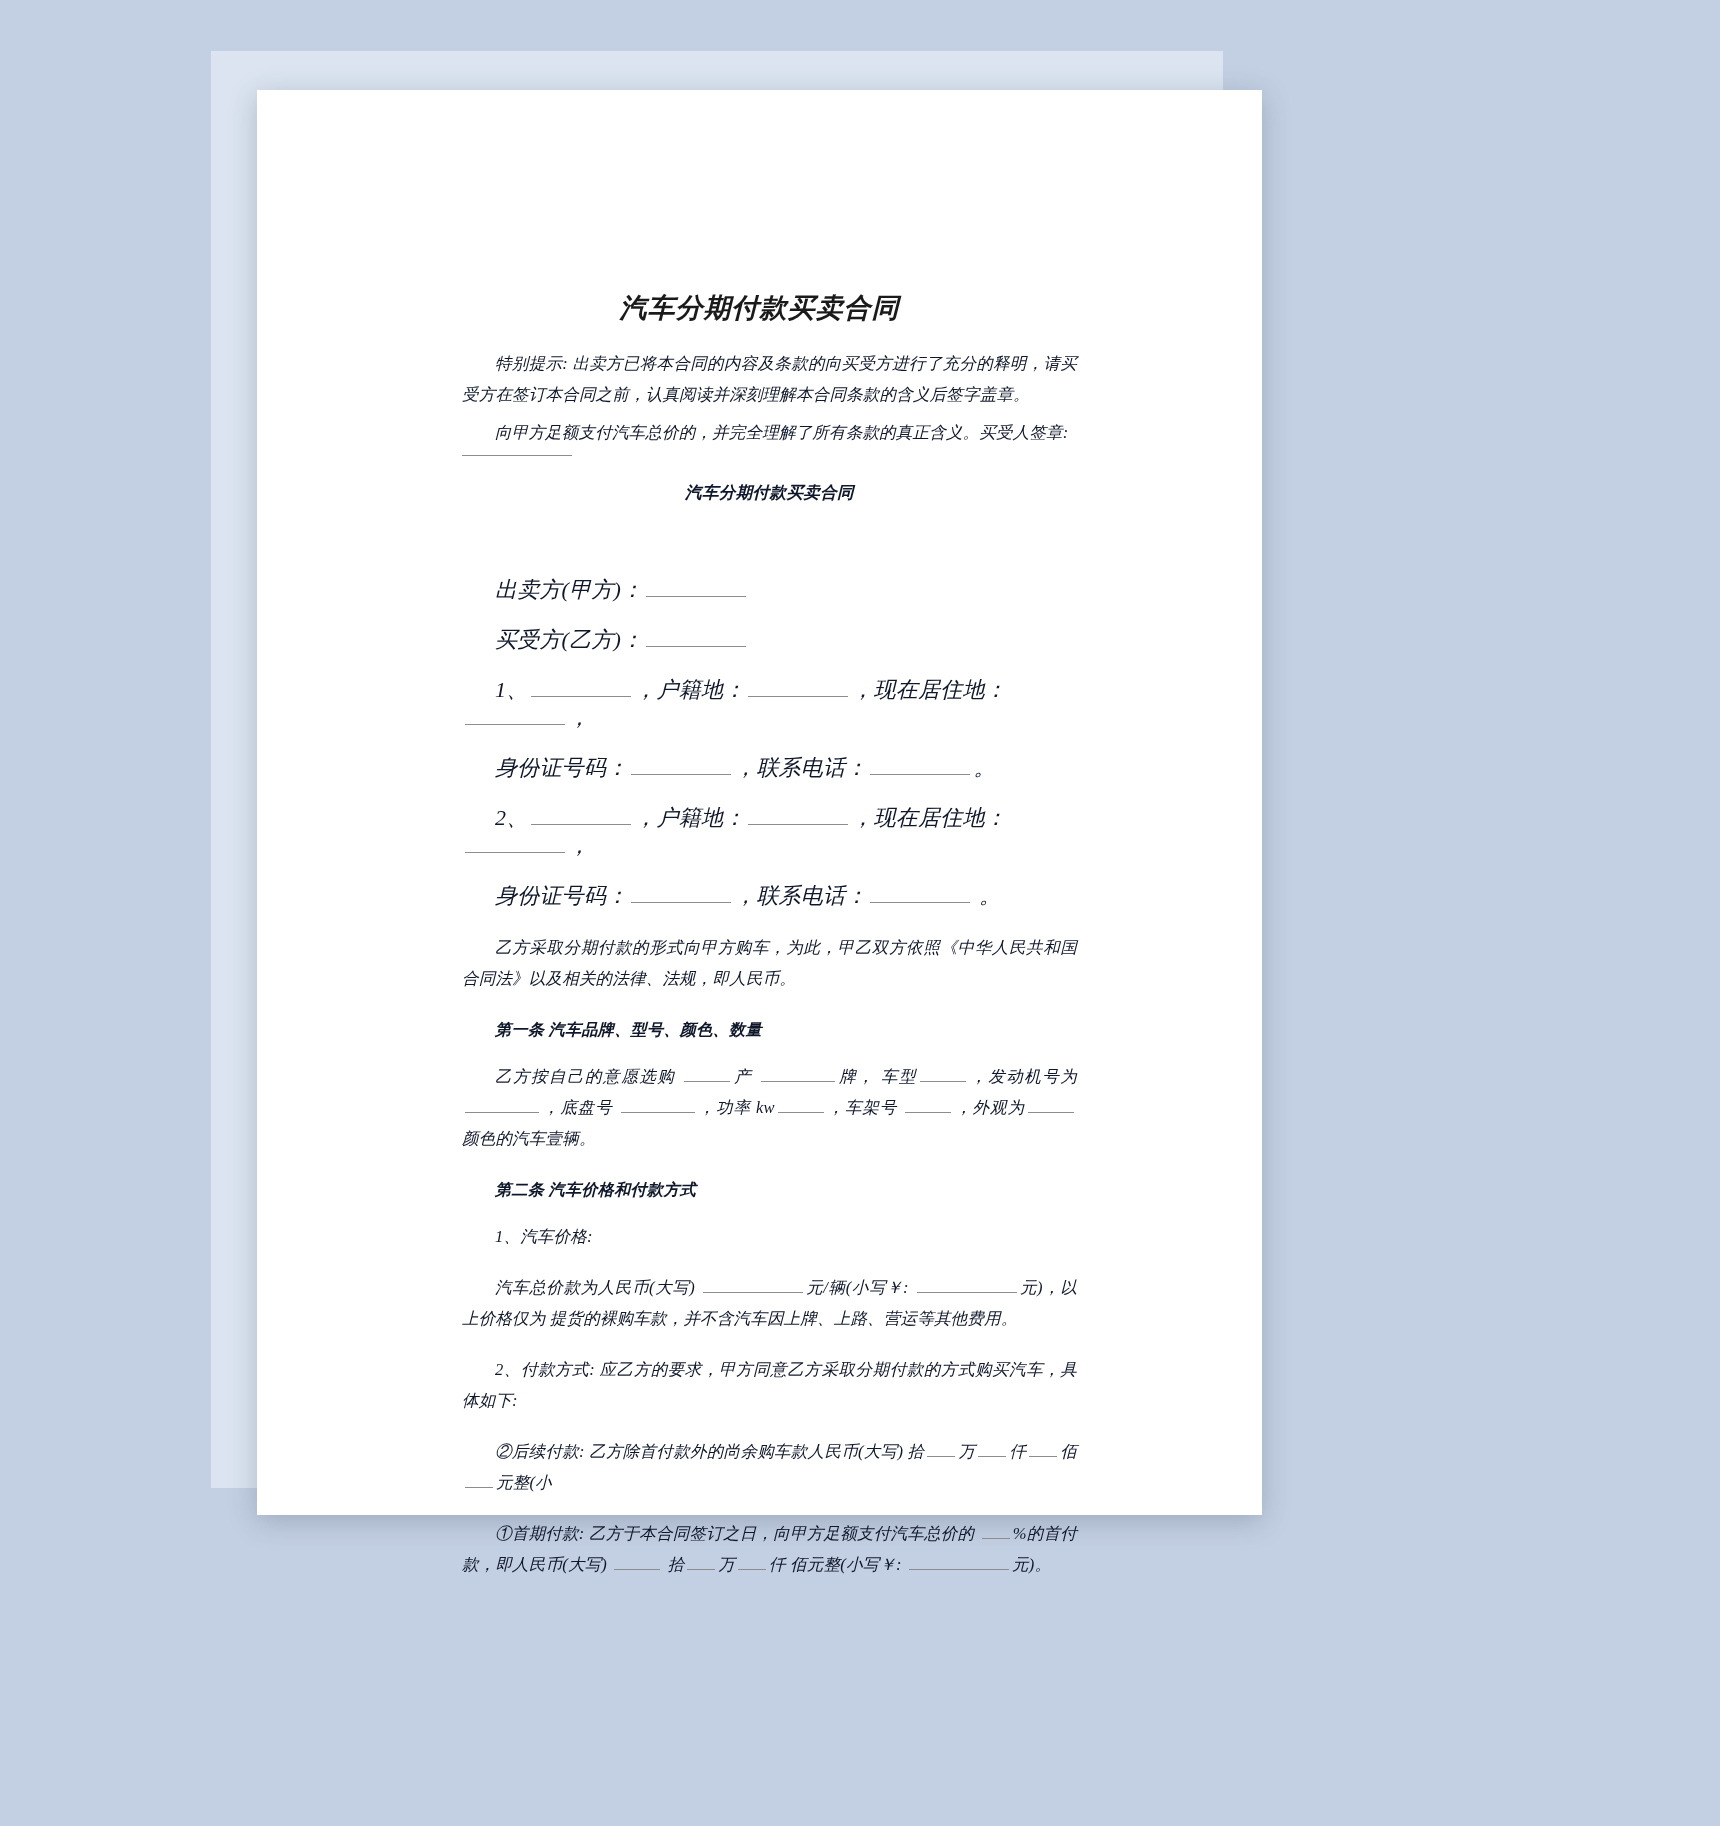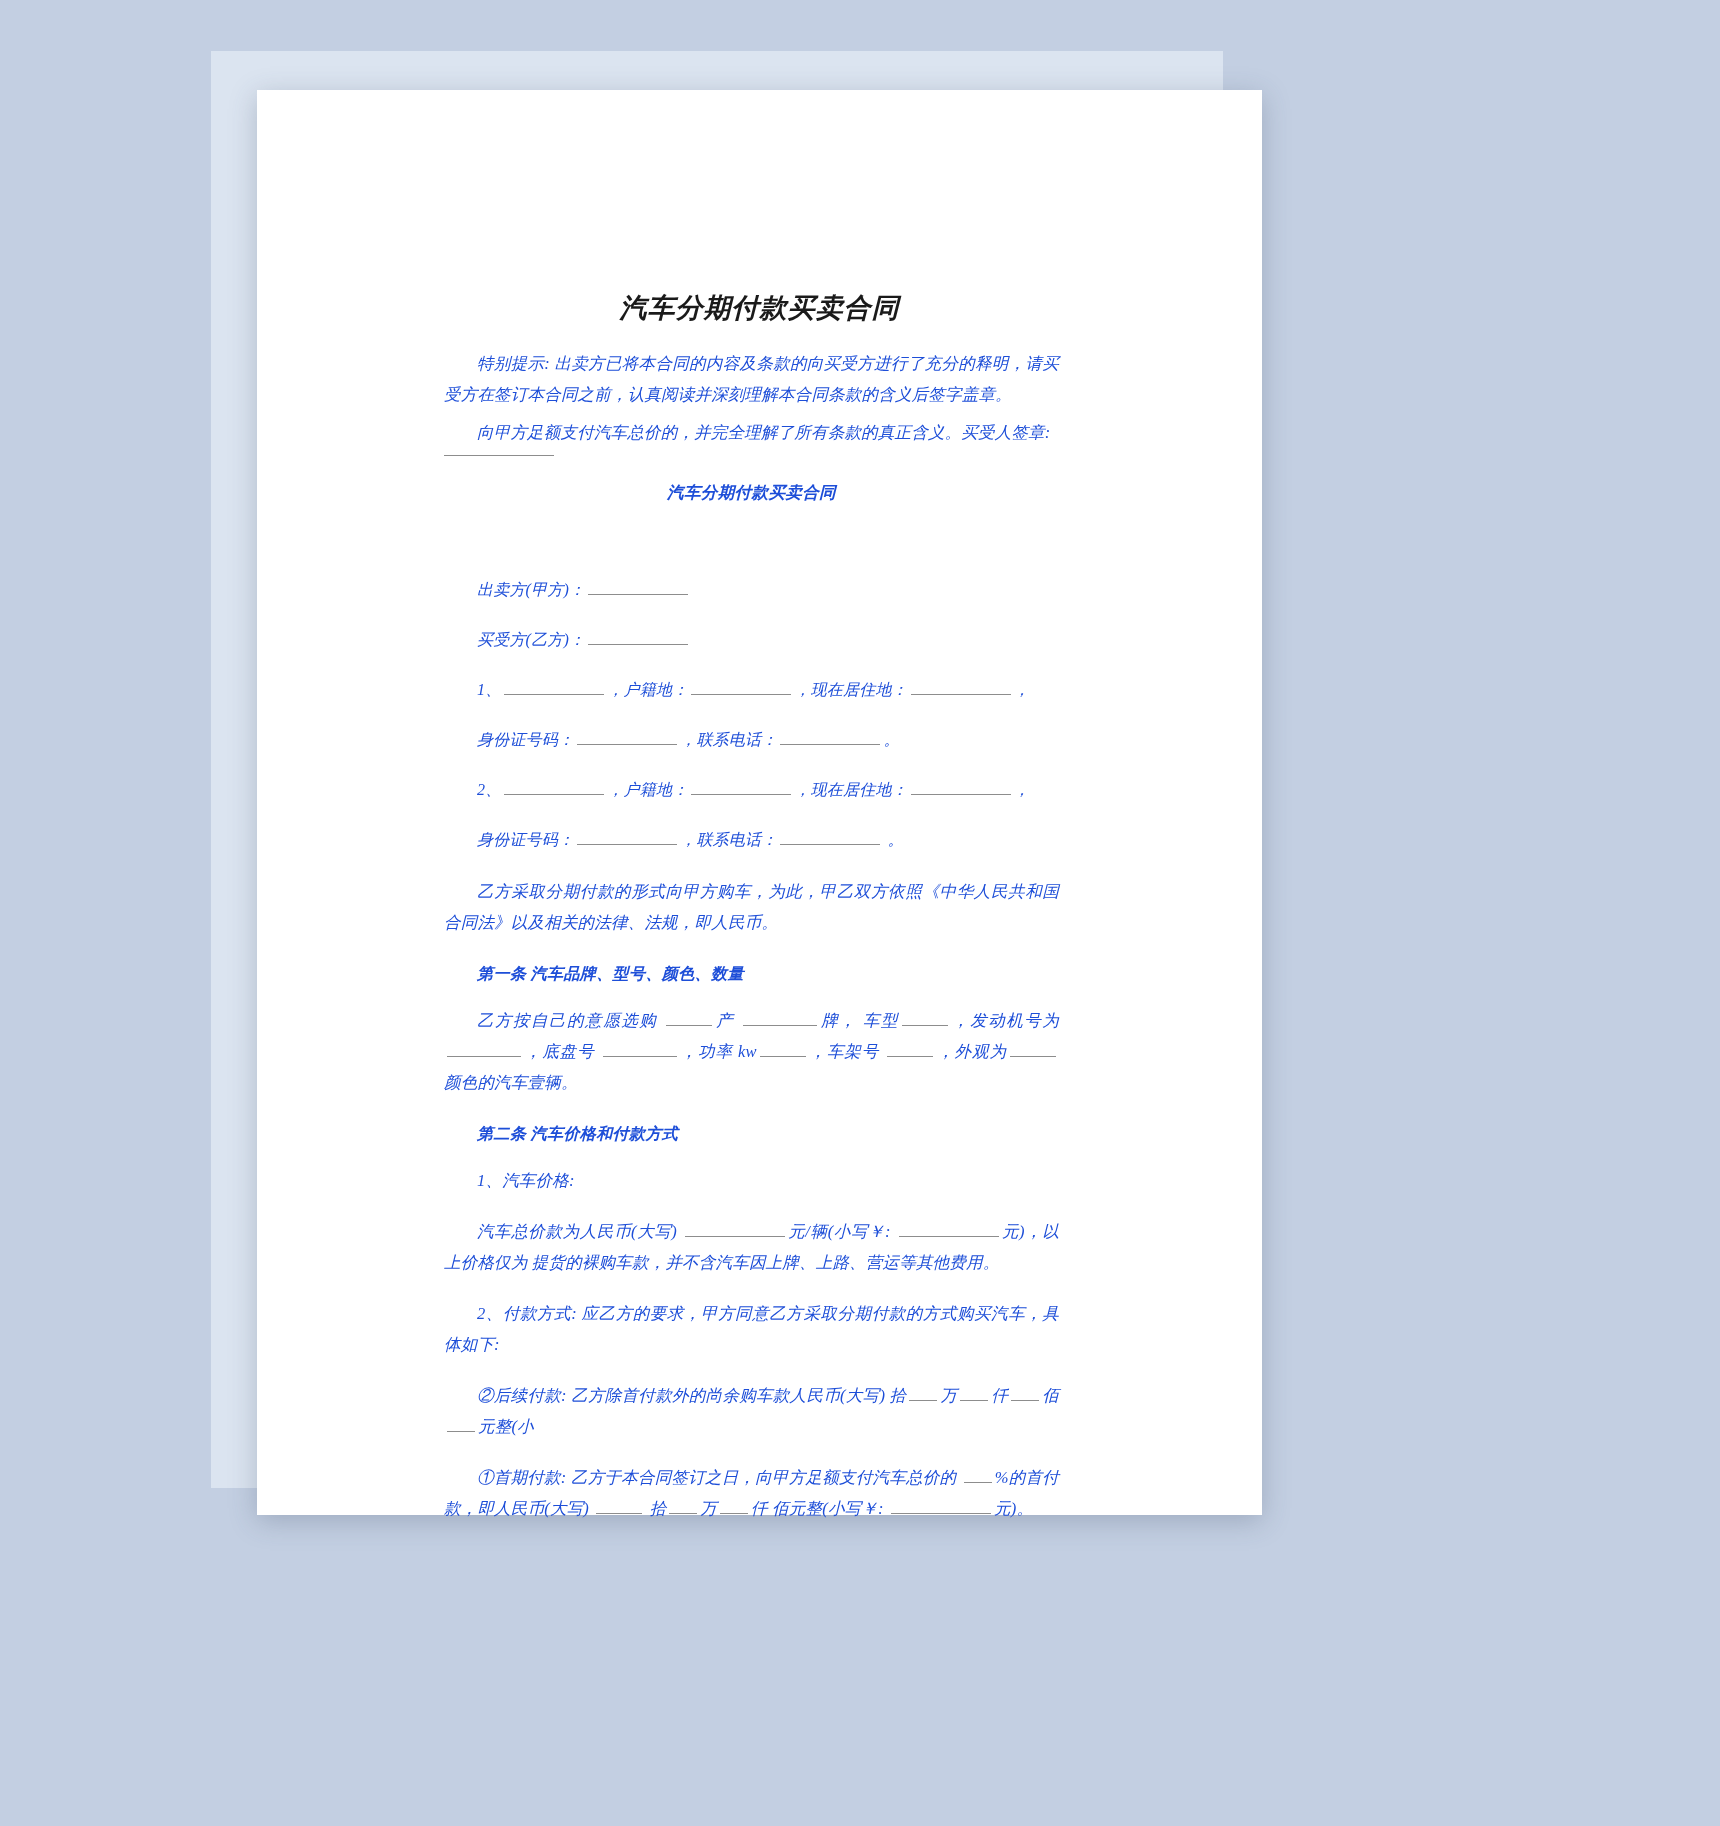--- a/index.html
+++ b/index.html
@@ -58,24 +58,24 @@
     width: 1005px;
     text-align: center;
     font-size: 27px;
     font-weight: bold;
     letter-spacing: 1px;
     color: #1a1a1a;
   }
 
   .body-block {
     position: absolute;
-    left: 187px;
+    left: 205px;
     top: 258px;
     width: 615px;
-    color: #1d4ed8;
+    color: #0f172a;
   }
 
   p.para {
     margin: 0 0 7px 0;
     font-size: 16.5px;
     line-height: 31px;
     text-align: justify;
     text-indent: 33px;
     letter-spacing: 0.2px;
   }
@@ -93,21 +93,21 @@
     width: 110px;
     height: 0;
     border-bottom: 1.2px solid #8d8d8d;
     margin: 7px 0 0 0;
   }
 
   .gap-lg { height: 52px; }
 
   .field-line {
     margin: 0 0 22px 0;
-    font-size: 16px;
+    font-size: 22px;
     line-height: 28px;
     text-indent: 33px;
     letter-spacing: 0.2px;
   }
 
   .clause-head {
     margin: 26px 0 20px 0;
     font-size: 16px;
     font-weight: bold;
     text-indent: 33px;

